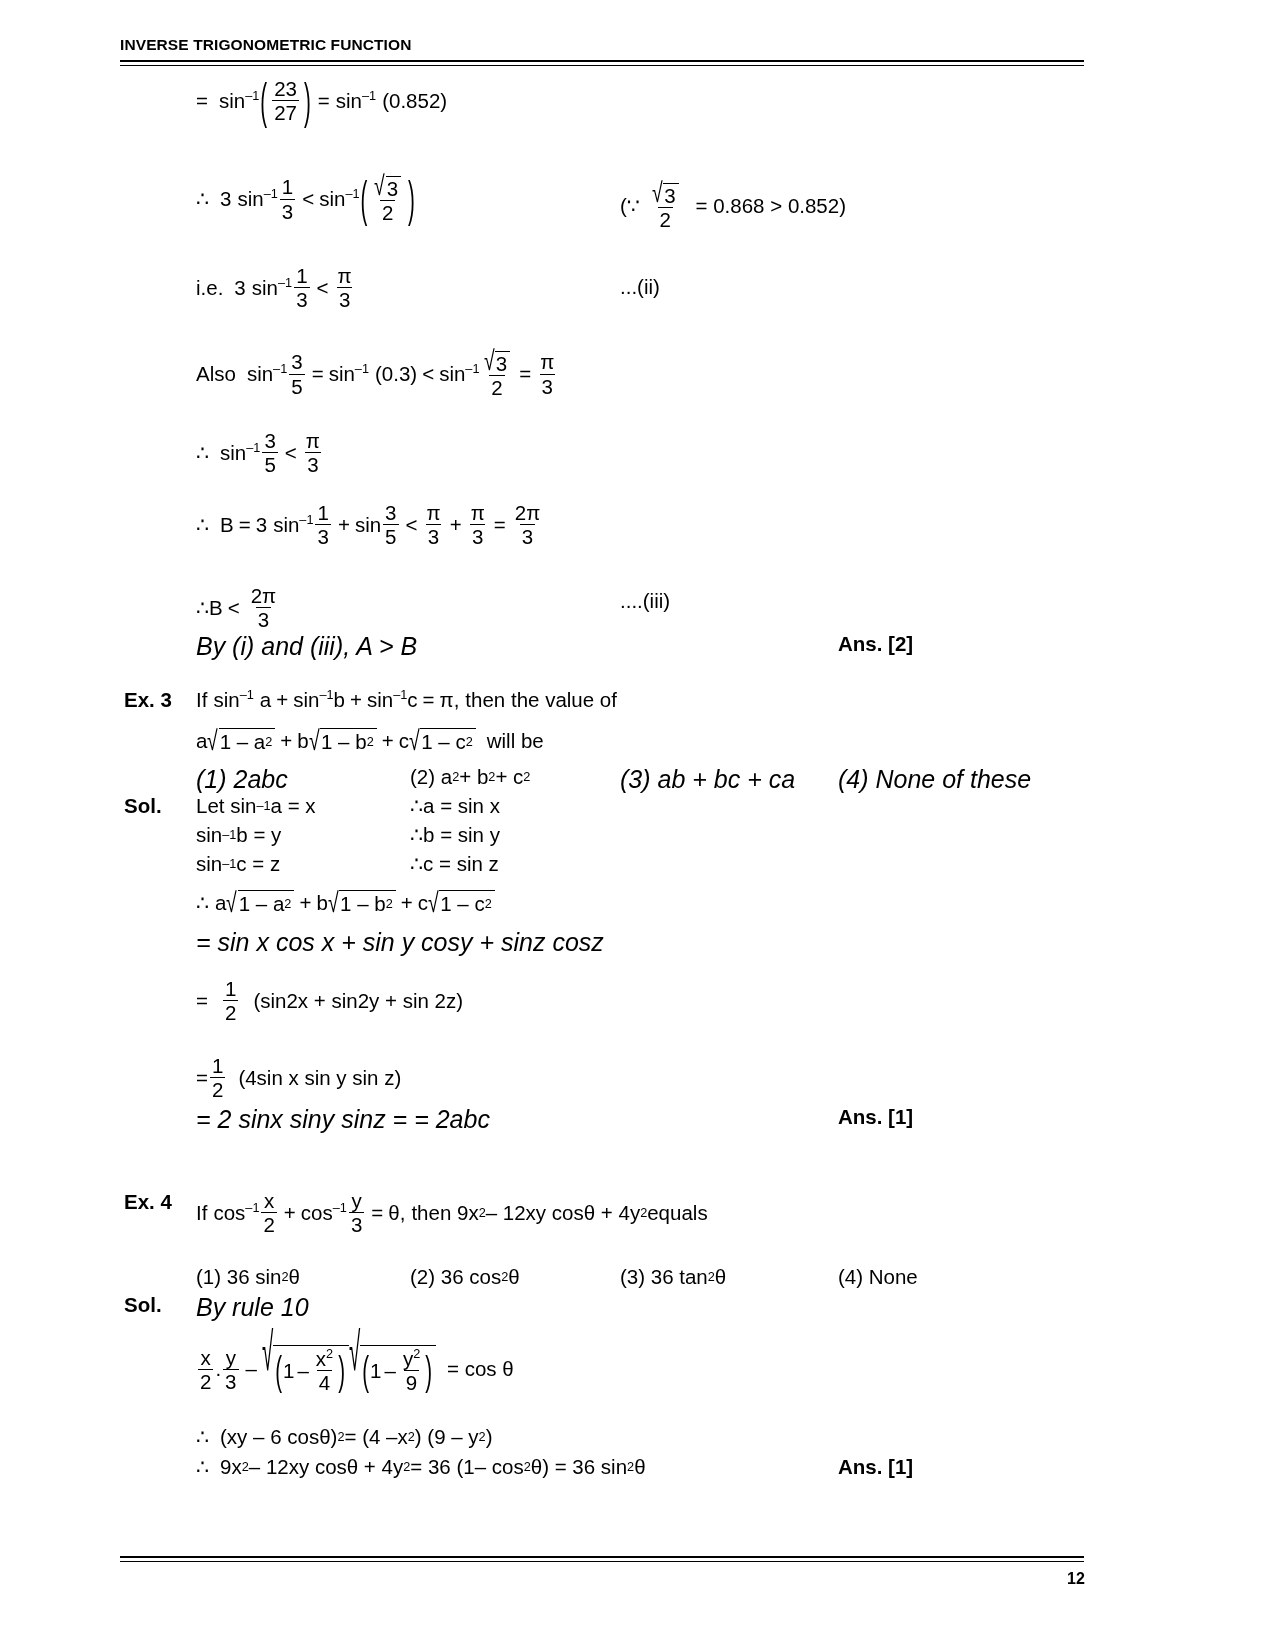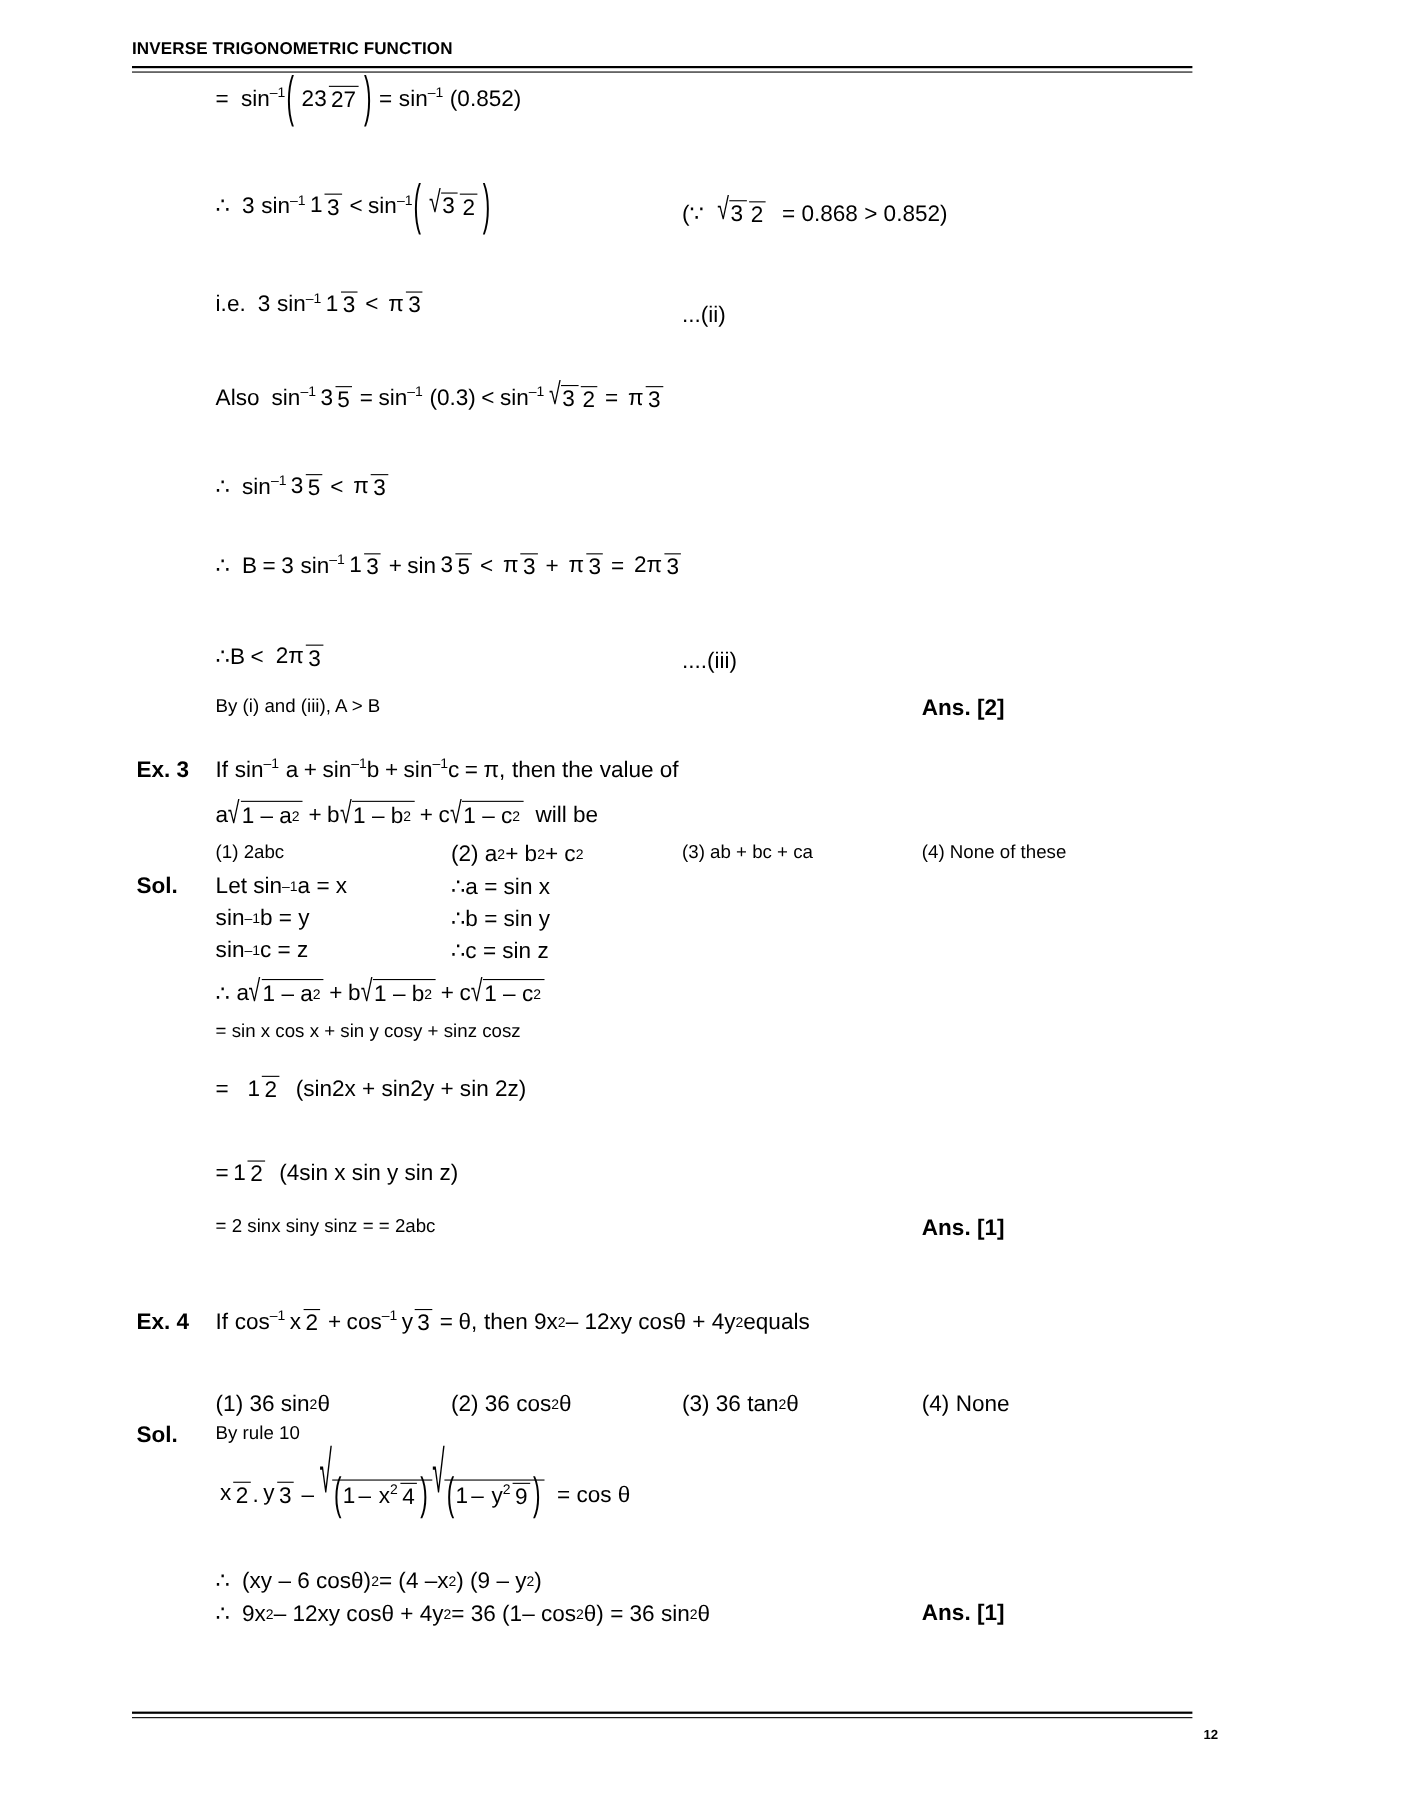--- a/index.html
+++ b/index.html
@@ -20,40 +20,40 @@
   }
   .header-rule {
     position:absolute; left:120px; top:60px; width:964px; height:3px;
     border-top:2px solid #000; border-bottom:1px solid #000;
   }
   .footer-rule {
     position:absolute; left:120px; top:1556px; width:964px; height:3px;
     border-top:2px solid #000; border-bottom:1px solid #000;
   }
   .page-number {
-    position:absolute; left:1094px; top:1570px;
-    font-size:12px; font-weight:bold;
+    position:absolute; left:1067px; top:1570px;
+    font-size:16px; font-weight:bold;
   }
 
   
   .row { position:absolute; display:flex; align-items:center; white-space:nowrap; font-size:20.5px; }
   .lbl { position:absolute; font-size:20.5px; font-weight:bold; white-space:nowrap; }
-  .txt { position:absolute; font-size:17px; white-space:nowrap; }
+  .txt { position:absolute; font-size:25px; white-space:nowrap;font-style:italic; }
   .ans { position:absolute; font-size:20.5px; font-weight:bold; white-space:nowrap; }
   .eqref { position:absolute; font-size:20.5px; white-space:nowrap; }
 
   .sp { display:inline-block; width:6px; }
   .sp2 { display:inline-block; width:11px; }
 
   
   sup { font-size:0.62em; vertical-align:super; line-height:0; }
 
   
   .frac {
-    display:inline-flex; flex-direction:row; align-items:center;
+    display:inline-flex; flex-direction:column; align-items:center;
     vertical-align:middle; margin:0 4px; line-height:1.04;
   }
   .frac .num { padding:0 2px 1px 2px; }
   .frac .den { padding:1px 2px 0 2px; border-top:1.6px solid #000; }
   .frac.tight { margin:0 2px; }
 
   
   .bigparen {
     display:inline-flex; align-items:center; vertical-align:middle;
   }

